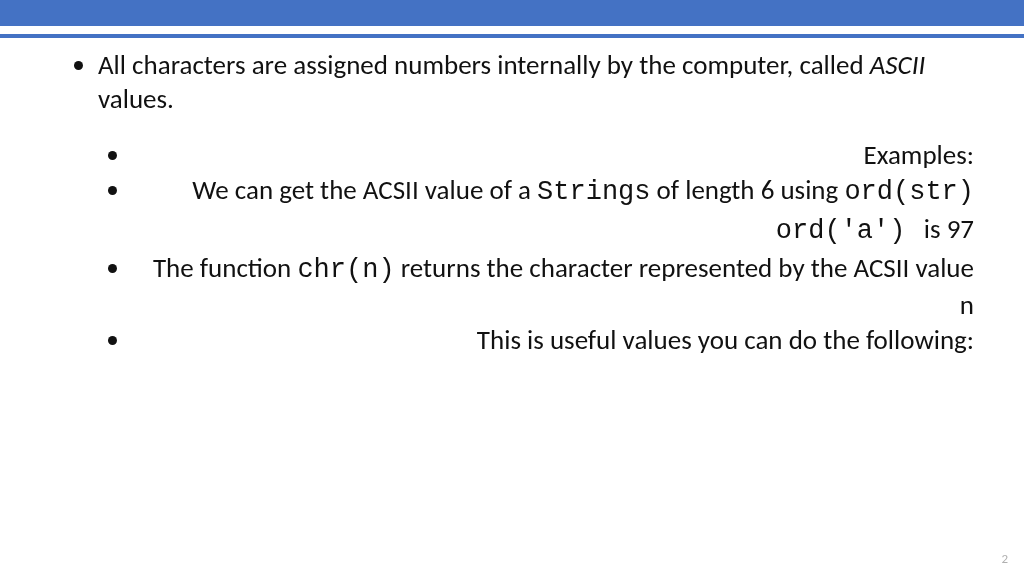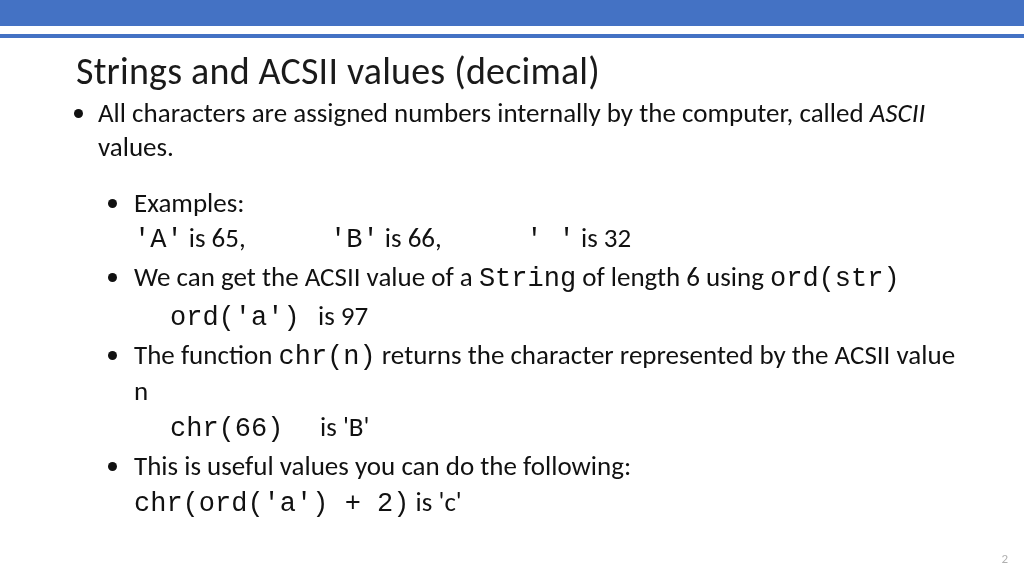--- a/index.html
+++ b/index.html
@@ -54,20 +54,21 @@
     margin-bottom: 2px;
   }
   ul.lvl2 {
     margin: 22px 0 0 0;
     padding-left: 34px;
     list-style-type: disc;
   }
   ul.lvl2 > li {
     margin-bottom: 2px;
     padding-left: 2px;
+    text-align: right;
   }
   .nobullet {
     list-style: none;
     margin: 0 0 20px 0;
   }
   .mono { font-family: "Courier New", Courier, monospace; }
   .em { font-style: italic; }
   .examples-row {
     margin-left: 0;
   }
@@ -88,59 +89,45 @@
   }
 </style>
 </head>
 <body>
 
 <div class="bar-top"></div>
 <div class="bar-thin"></div>
 
 <div class="content">
 
-  <h1 class="title">Strings and ACSII values (decimal)</h1>
 
   <div class="body">
     <ul class="lvl1">
       <li>
         <span>All characters are assigned numbers internally by the computer, called </span><span class="em">ASCII</span><span> values.</span>
 
         <ul class="lvl2">
           <li>Examples:</li>
 
           <li class="nobullet">
-            <div class="examples-row">
-              <span class="col"><span class="mono">'A'</span><span> is 65,</span></span>
-              <span class="col"><span class="mono">'B'</span><span> is 66,</span></span>
-              <span class="col"><span class="mono">' '</span><span> is 32</span></span>
-            </div>
           </li>
 
           <li>
-            <span>We can get the ACSII value of a </span><span class="mono">String</span><span> of length 6 using </span><span class="mono">ord(str)</span>
+            <span>We can get the ACSII value of a </span><span class="mono">Strings</span><span> of length 6 using </span><span class="mono">ord(str)</span>
           </li>
           <li class="nobullet">
             <div class="indent-code">
               <span class="mono">ord('a')</span><span style="white-space:pre;">   is 97</span>
             </div>
           </li>
 
           <li>
             <span>The function </span><span class="mono">chr(n)</span><span> returns the character represented by the ACSII value n</span>
           </li>
-          <li class="nobullet">
-            <div class="indent-code">
-              <span class="mono">chr(66)</span><span style="white-space:pre;">      is 'B'</span>
-            </div>
-          </li>
 
           <li>This is useful values you can do the following:</li>
-          <li class="nobullet" style="margin-bottom:0;">
-            <span class="mono">chr(ord('a') + 2)</span><span> is 'c'</span>
-          </li>
         </ul>
       </li>
     </ul>
   </div>
 </div>
 
 <div class="page-num">2</div>
 
 </body></html>

